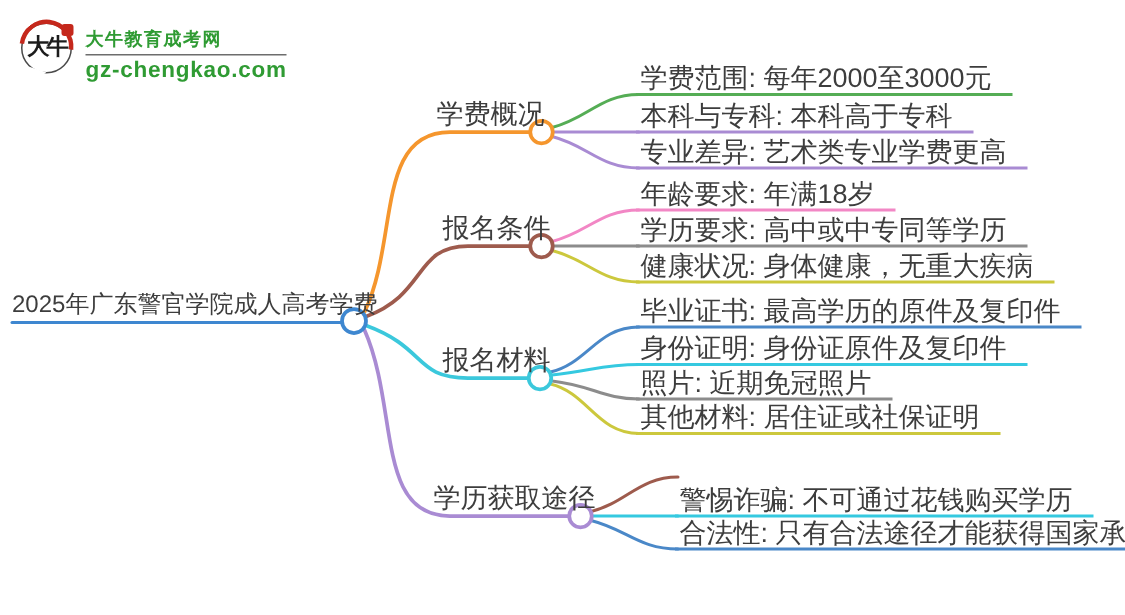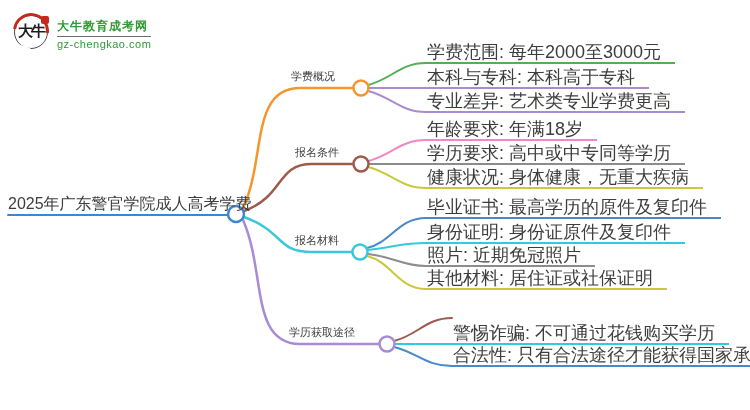--- a/index.html
+++ b/index.html
@@ -20,26 +20,26 @@
                font-size:15px; font-weight:bold; color:#1c1c1c; letter-spacing:-2px; }
   .logo-seal { position:absolute; right:2px; top:3px; width:8px; height:8px; background:#c5281c;
                border-radius:2px; }
   .logo-tail { position:absolute; left:4px; top:33px; width:0; height:0;
                border:6px solid transparent; border-top:8px solid #fff; transform:rotate(18deg); }
   .logo-tail-edge { position:absolute; left:3px; top:34px; width:0; height:0;
                border:7px solid transparent; border-top:9px solid #4a4a4a; transform:rotate(18deg); z-index:-1; }
   .logo-text { margin-left:6px; padding-top:4px; }
   .logo-title { font-size:12px; font-weight:bold; color:#2f9b33; letter-spacing:1px; line-height:18px; }
   .logo-divider { width:100%; height:0; border-bottom:1.5px solid #6d6d6d; margin:1px 0 1px 0; }
-  .logo-domain { font-size:11px; font-weight:normal; color:#2f9b33; letter-spacing:0.5px; }
+  .logo-domain { font-size:15px; font-weight:bold; color:#2f9b33; letter-spacing:0.5px; }
 
   
   .node { position:absolute; white-space:nowrap; color:#3d3d3d; }
   .root-label { left:8px; top:194px; font-size:16px; line-height:20px; }
-  .blabel { font-size:11px; line-height:18px; }
+  .blabel { font-size:18px; line-height:18px; }
   .leaf { font-size:18px; line-height:19px; padding:0 14px 0 3px; border-bottom:2px solid #999; }
 </style>
 </head>
 <body>
 
 <div class="stage">
 
   <svg class="wires" width="750" height="410" viewBox="0 0 750 410" fill="none" stroke-linecap="round">
 
     <path stroke-width="2" d="M8 215 H229" stroke="#3e87d0"></path>

